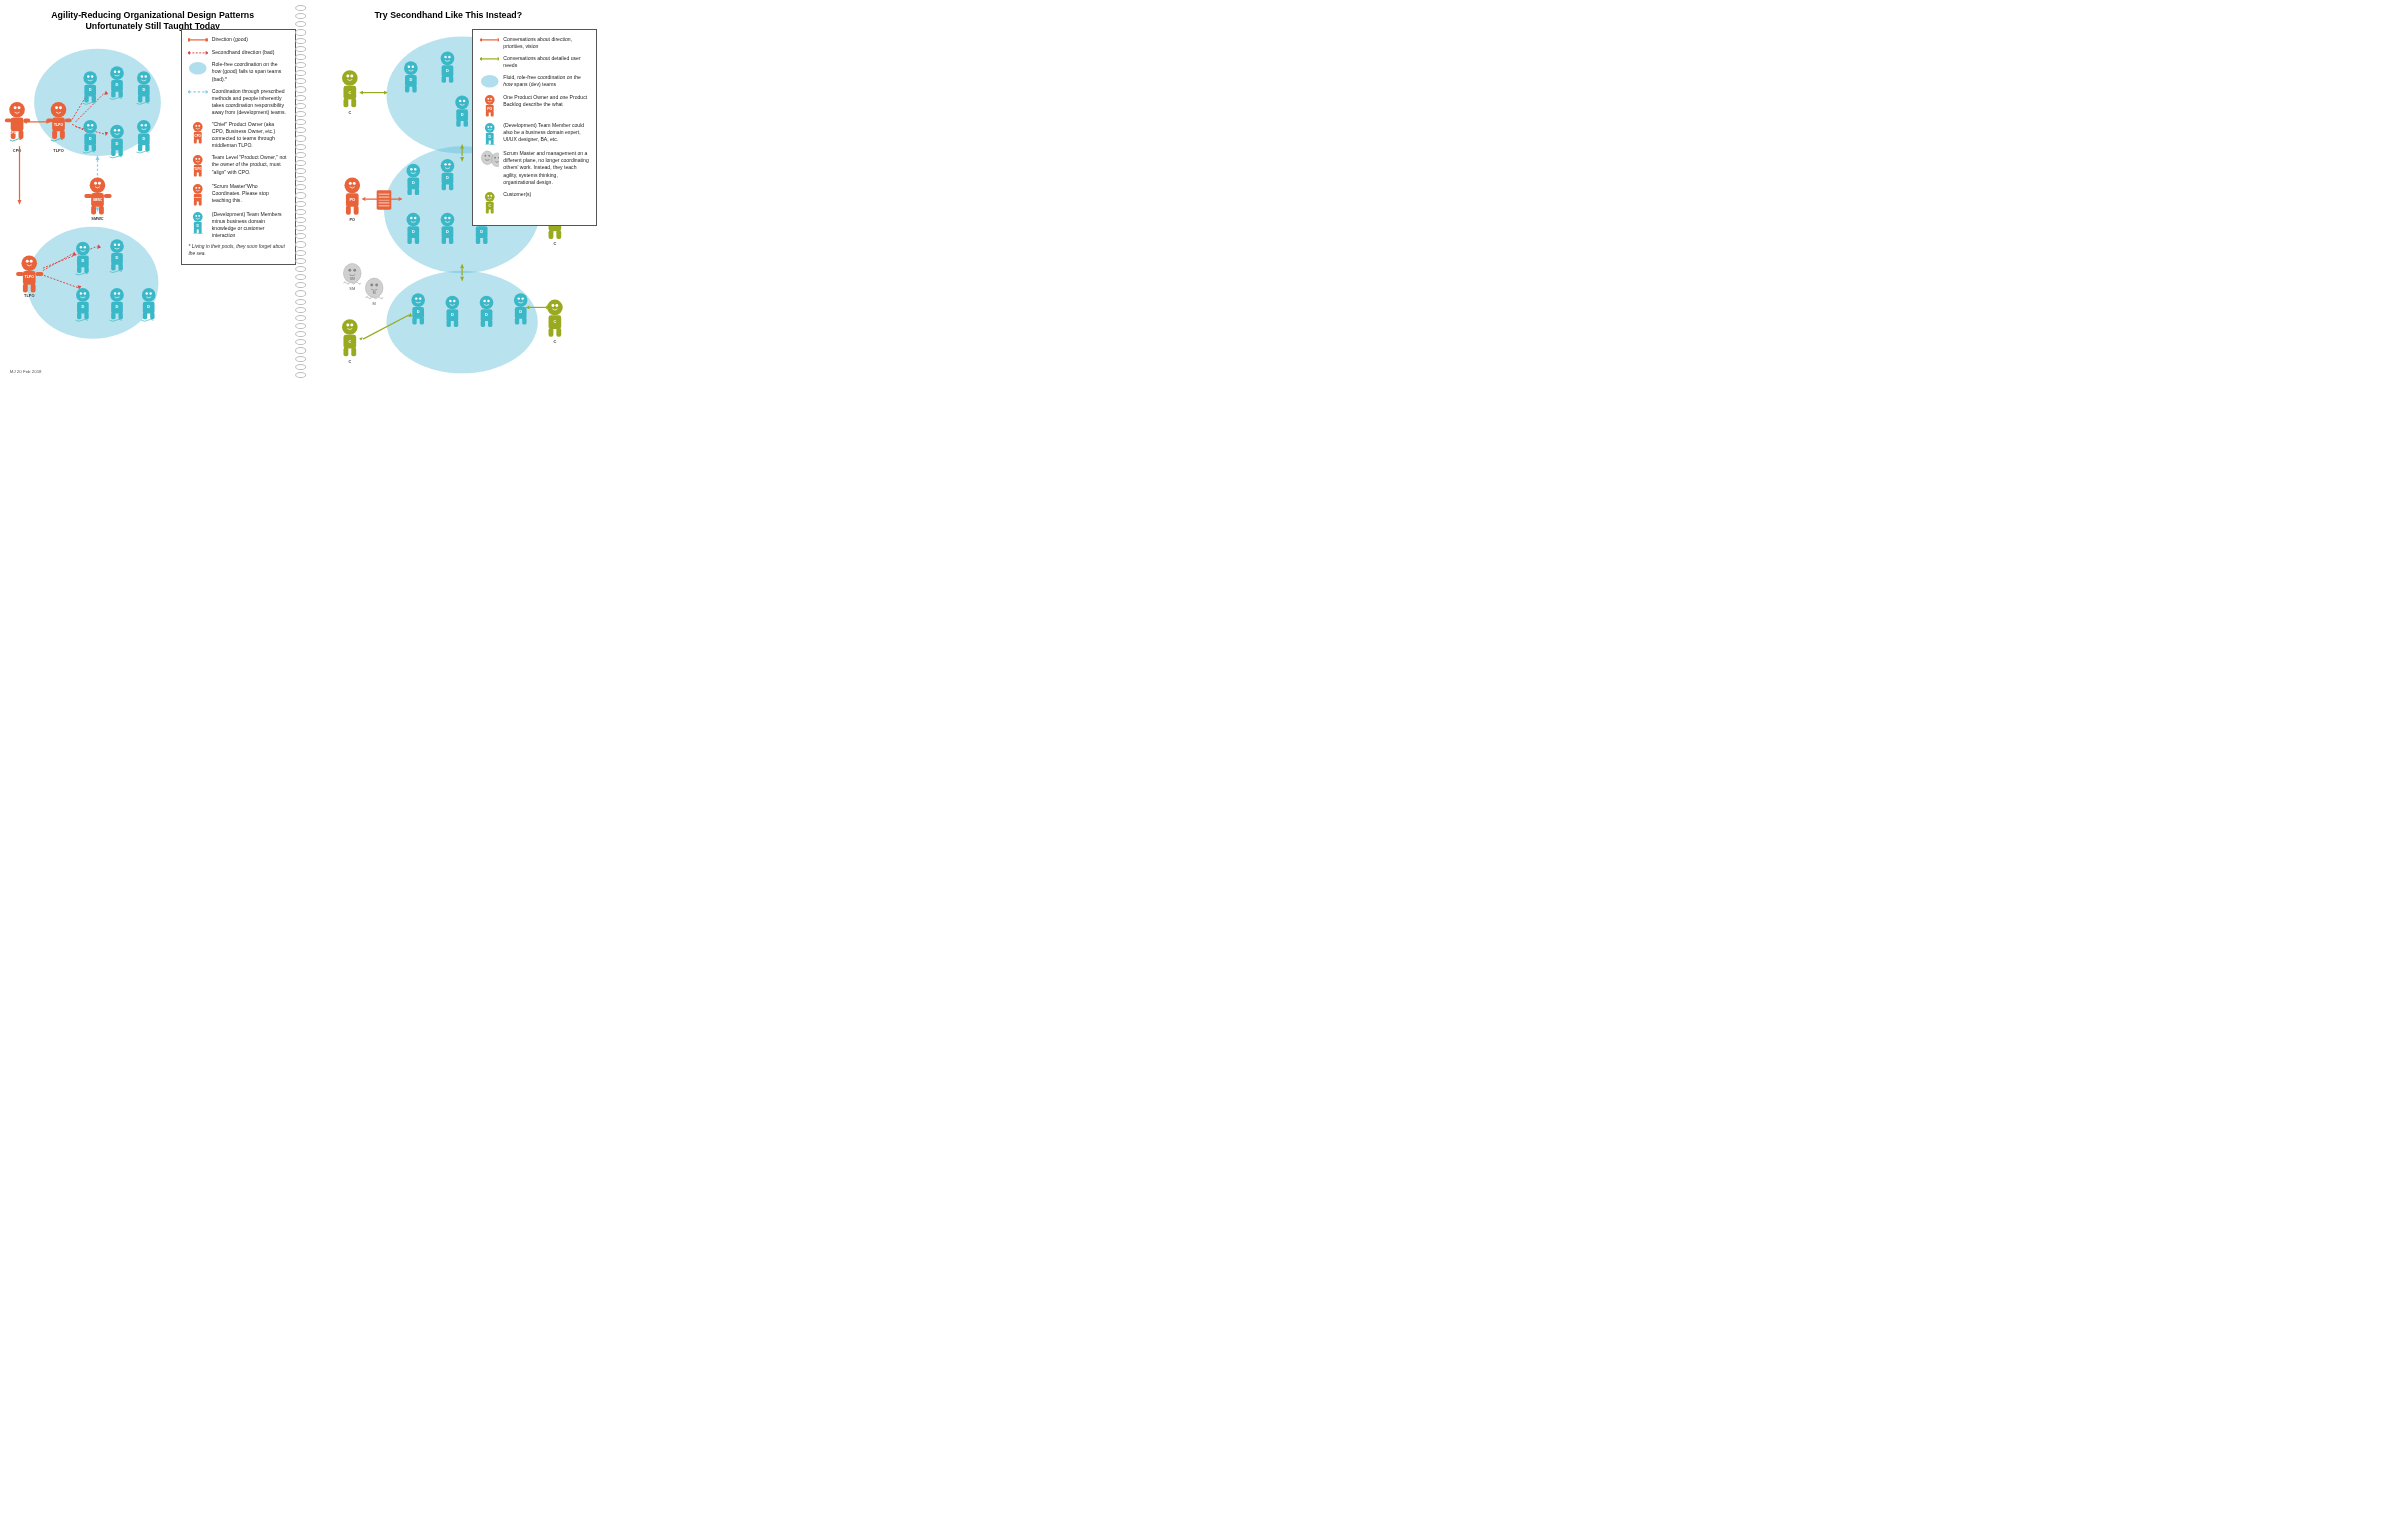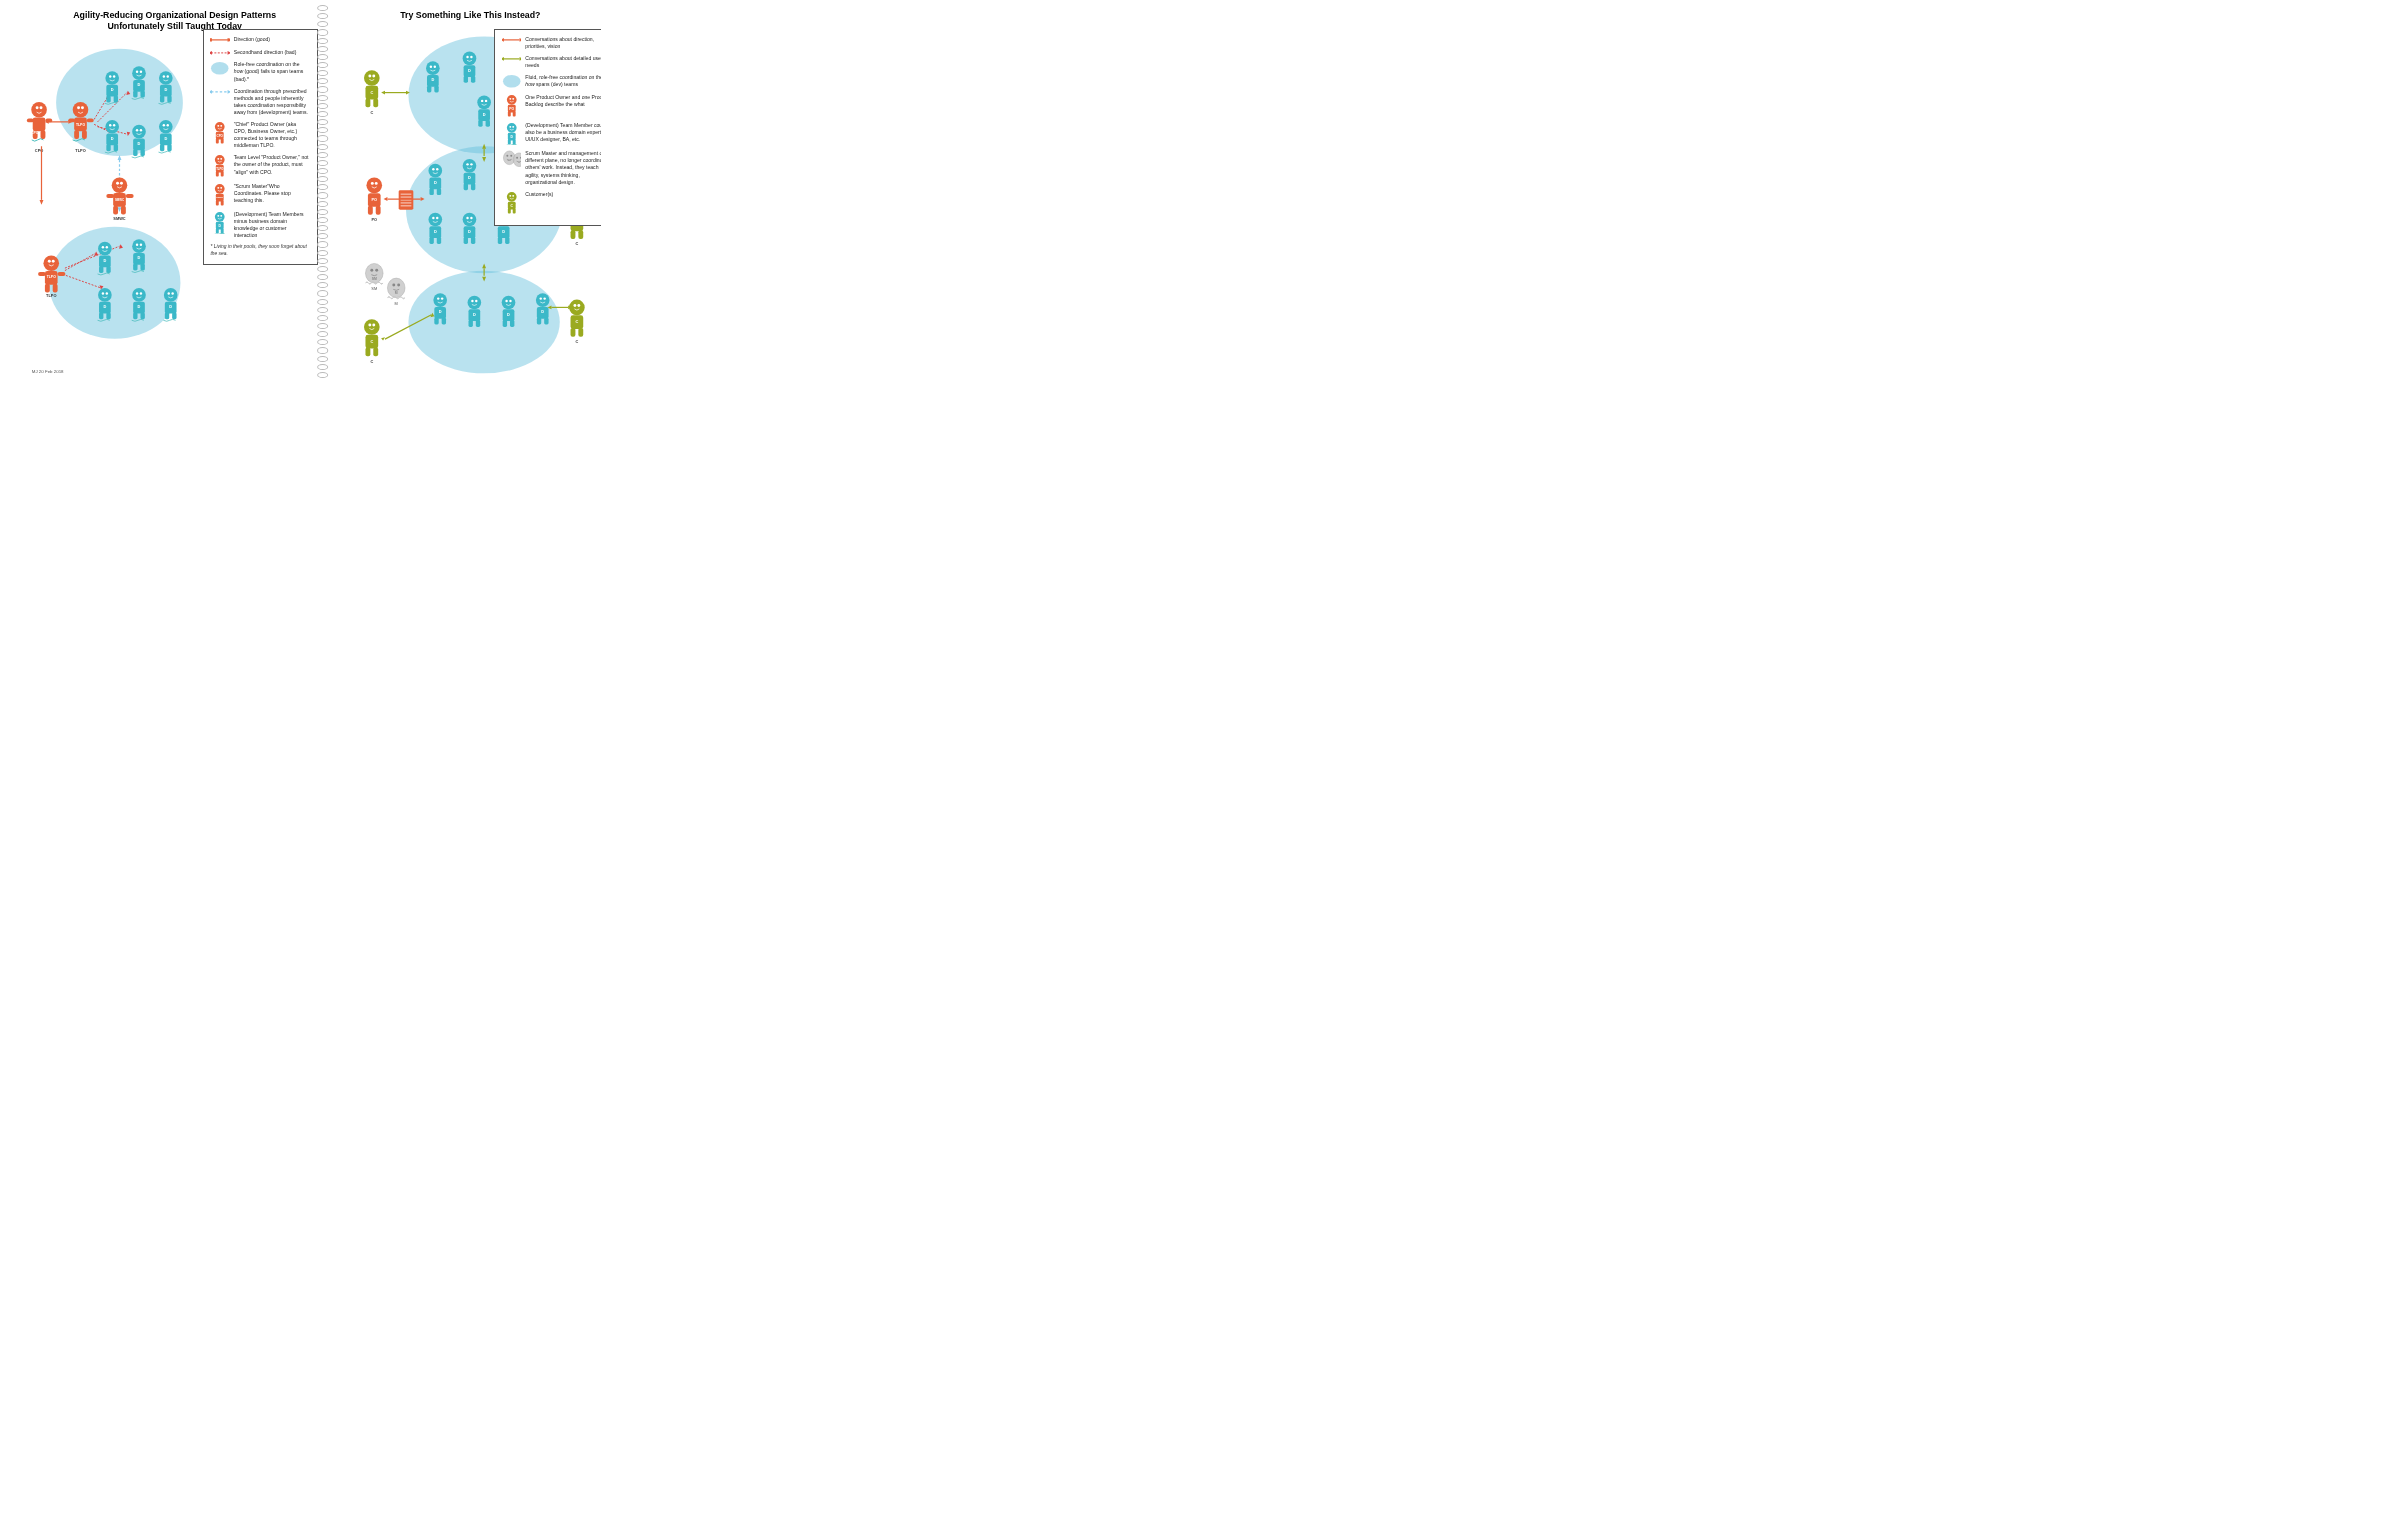--- a/index.html
+++ b/index.html
@@ -10,21 +10,20 @@
       min-height: 378px;
       position: relative;
       overflow-x: hidden;
     }
 
     .page {
       display: flex;
       width: 100%;
       min-height: 378px;
       position: relative;
-      margin-left: 22px;
     }
 
     
     .left-side {
       width: 50%;
       padding: 9.8px 4.9px 9.8px 9.8px;
       position: relative;
     }
 
     
@@ -506,21 +505,21 @@
     <div class="spiral-ring"></div>
     <div class="spiral-ring"></div>
     <div class="spiral-ring"></div>
     <div class="spiral-ring"></div>
     <div class="spiral-ring"></div>
     <div class="spiral-ring"></div>
     <div class="spiral-ring"></div>
   </div>
 
   <div class="right-side">
-    <div class="section-title">Try Something Like This Instead?</div>
+    <div class="section-title">Try Secondhand Like This Instead?</div>
 
     <svg class="right-diagram-svg" width="332" height="352" viewBox="0 0 680 720">
 
       <ellipse cx="330" cy="145" rx="155" ry="120" fill="rgba(100,190,220,0.45)"></ellipse>
 
       <ellipse cx="330" cy="380" rx="160" ry="130" fill="rgba(100,190,220,0.45)"></ellipse>
 
       <ellipse cx="330" cy="610" rx="155" ry="105" fill="rgba(100,190,220,0.45)"></ellipse>
 
       <circle cx="100" cy="110" r="16" fill="#9aaa20"></circle>

